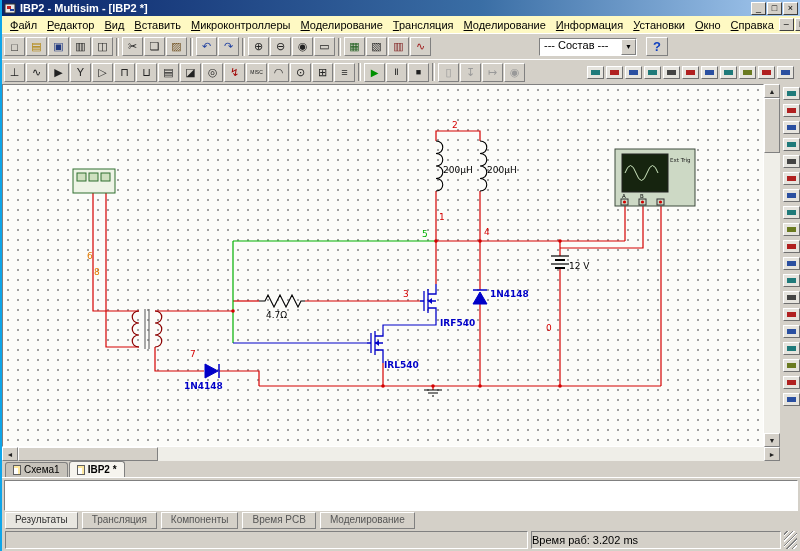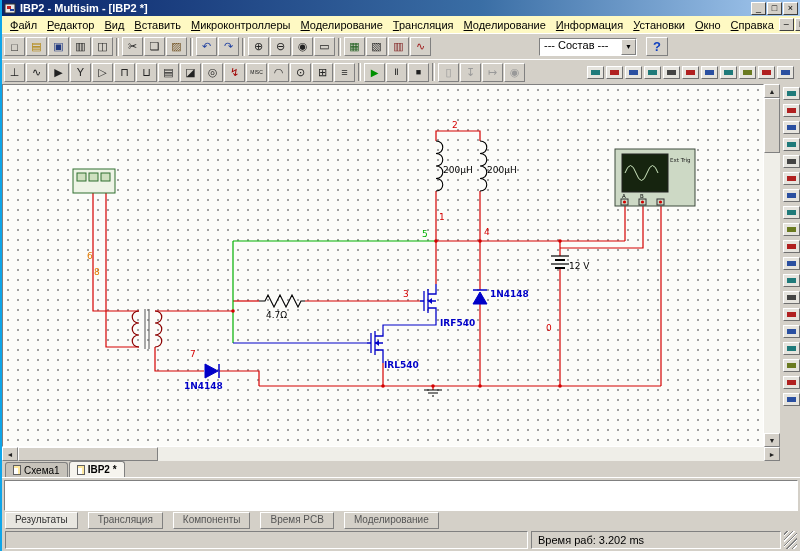--- a/index.html
+++ b/index.html
@@ -34,34 +34,34 @@
   .instr i{display:block;width:9px;height:5px;}
   
   .workspace{position:relative;height:377px;background:#d4d0c8;}
   .canvas{position:absolute;left:0;top:0;width:762px;height:363px;border:1px solid;border-color:#808080 #fff #fff #808080;background-color:#fcfcf9;background-image:radial-gradient(circle,#a0a0a0 0.9px,transparent 1.3px);background-size:10px 10px;overflow:hidden;}
   .vscroll{position:absolute;left:762px;top:0;width:16px;height:363px;background:#efeee8;}
   .hscroll{position:absolute;left:0;top:363px;width:778px;height:14px;background:#efeee8;}
   .sbtn{position:absolute;background:#d4d0c8;border:1px solid;border-color:#fff #808080 #808080 #fff;font-size:7px;color:#222;display:flex;align-items:center;justify-content:center;}
   .sthumb{position:absolute;background:#d4d0c8;border:1px solid;border-color:#fff #808080 #808080 #fff;}
   .instrbar{position:absolute;left:778px;top:0;width:22px;height:377px;display:flex;flex-direction:column;align-items:center;gap:4px;padding-top:3px;}
   
-  .sheettabs{height:16px;display:flex;align-items:flex-end;padding-left:3px;gap:1px;background:#d4d0c8;}
+  .sheettabs{height:16px;display:flex;align-items:center;padding-left:3px;gap:1px;background:#d4d0c8;}
   .stab{height:15px;display:flex;align-items:center;gap:3px;padding:0 7px;font-size:10px;color:#000;border:1px solid #808080;border-bottom:none;border-radius:3px 3px 0 0;background:#c6c2ba;}
   .stab.active{background:#f6f4ee;height:16px;font-weight:bold;}
   .pageicon{display:inline-block;width:8px;height:10px;background:#fff;border:1px solid #606060;box-shadow:inset -2px 2px 0 #ffe9a0;}
   
   .panel{height:52px;border-top:1px solid #fff;display:flex;flex-direction:column;background:#d4d0c8;padding:2px 2px 0 2px;}
   .panel-body{flex:1;background:#fff;border:1px solid;border-color:#808080 #fff #fff #808080;}
-  .panel-tabs{height:18px;display:flex;gap:10px;padding:1px 0 0 1px;}
+  .panel-tabs{height:18px;display:flex;gap:4px;padding:1px 0 0 1px;}
   .ptab{padding:1px 9px;font-size:10px;color:#555;border:1px solid;border-color:#fff #808080 #808080 #fff;background:#d4d0c8;white-space:nowrap;}
   .ptab.active{background:#e8e6e0;color:#333;}
   
   .statusbar{height:22px;display:flex;gap:3px;padding:2px 3px;align-items:stretch;background:#d4d0c8;}
   .spanel{border:1px solid;border-color:#808080 #fff #fff #808080;flex:1;}
-  .spanel.time{flex:0 0 250px;font-size:11px;color:#000;display:flex;align-items:center;padding-left:6px;white-space:nowrap;}
+  .spanel.time{flex:0 0 250px;font-size:11px;color:#000;display:flex;align-items:center;white-space:nowrap;}
   .grip{width:13px;background:repeating-linear-gradient(135deg,#d4d0c8 0 2px,#808080 2px 3px,#fff 3px 4px);}
   svg text{font-family:"DejaVu Sans",sans-serif;}
   svg .clabel{font-weight:bold;}
 </style>
 </head>
 <body>
 
 <div class="app">
 
   <div class="titlebar">

